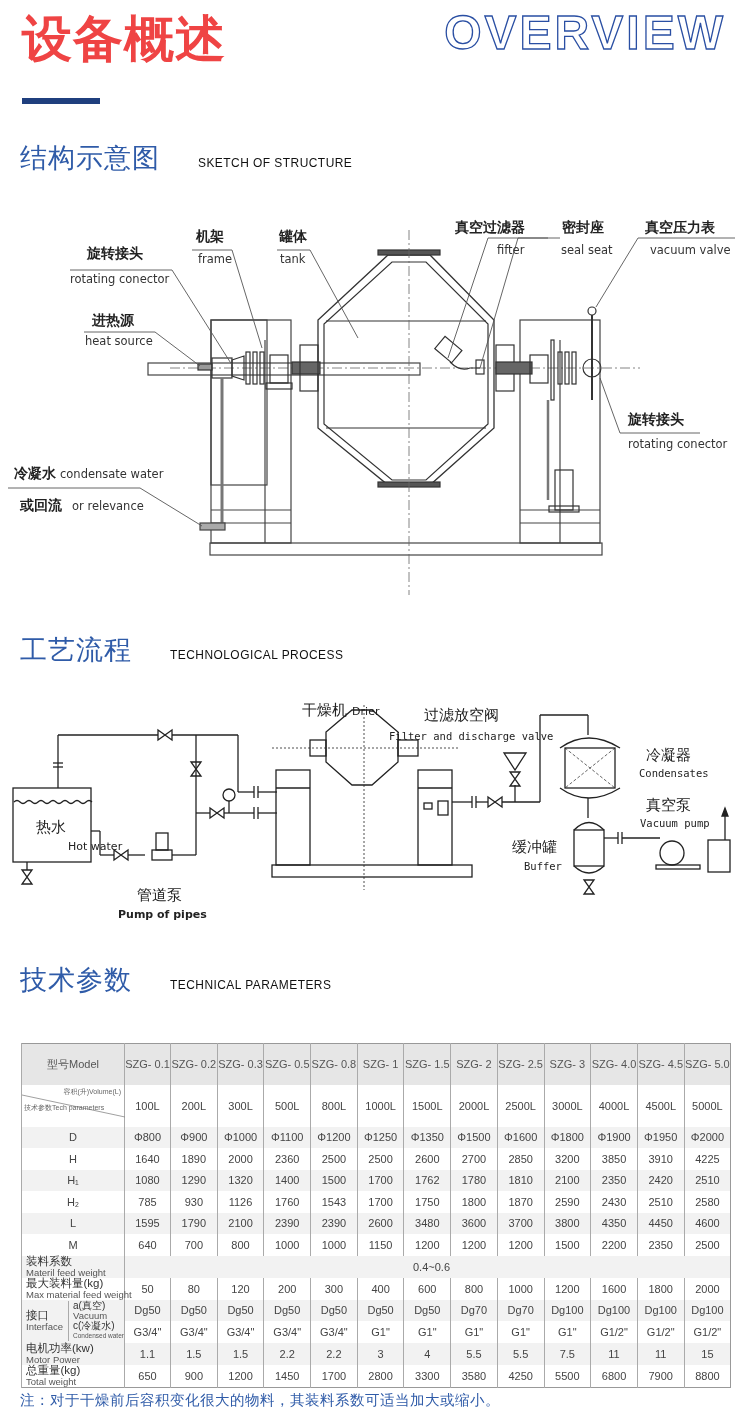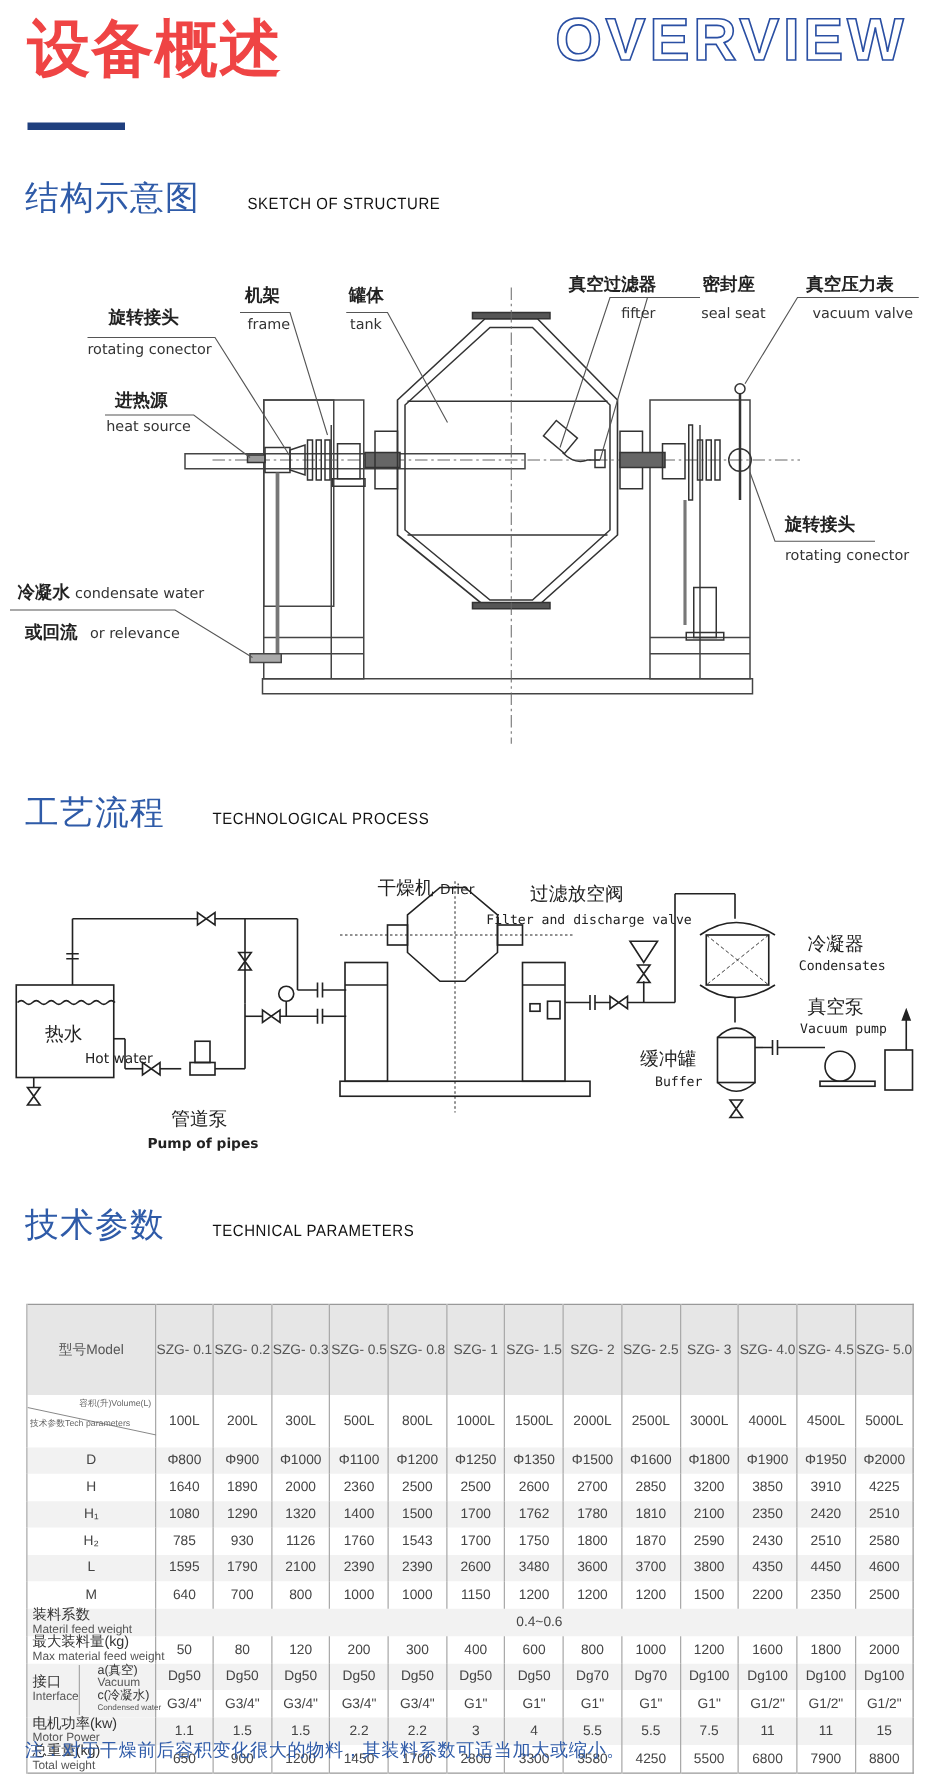--- a/index.html
+++ b/index.html
@@ -16,21 +16,21 @@
   .sec-en { font-family: "Liberation Sans", sans-serif; font-size: 13px; color: #111; margin-left: 38px; letter-spacing: 0.5px; transform: scaleX(0.92); transform-origin: left; }
 
   svg text { font-family: "DejaVu Sans", sans-serif; }
   .lbl-cn { font-size: 14px; font-weight: bold; fill: #222; }
   .lbl-en { font-size: 11.5px; fill: #333; }
 
   table.params { position: absolute; left: 21px; top: 1043px; width: 709px; border-collapse: collapse; font-family: "Liberation Sans", sans-serif; font-size: 11px; color: #444; table-layout: fixed; }
   table.params td { border-left: 1px solid #aaa; text-align: center; height: 21.5px; padding: 0; white-space: nowrap; }
   table.params tr > td:first-child { border-left: 1px solid #aaa; }
   table.params { border: 1px solid #999; }
-  table.params tr.head td { height: 72px; background: #e6e6e6; font-size: 11px; color: #555; }
+  table.params tr.head td { height: 41px; background: #e6e6e6; font-size: 11px; color: #555; }
   table.params tr.alt td { background: #f2f2f2; }
   .pname { text-align: left !important; padding-left: 4px !important; color: #333; line-height: 11px; }
   .pname .c { font-size: 11.5px; display: block; }
   .pname .e { font-size: 9.5px; display: block; color: #555; }
   .diag { position: relative; height: 42px; }
   .diag .t1 { position: absolute; right: 3px; top: 2px; font-size: 7px; color: #666; }
   .diag .t2 { position: absolute; left: 2px; bottom: 14px; font-size: 7px; color: #666; }
   .diag svg { position: absolute; left: 0; top: 0; }
   .note { position: absolute; left: 20px; top: 1391px; font-size: 14.5px; color: #2f5ba8; letter-spacing: 0.5px; }
 </style>
@@ -431,21 +431,21 @@
         <td>1800</td>
         <td>2000</td>
       </tr>
       <tr class="alt">
         <td class="pname" rowspan="2">
           <div style="display:flex;align-items:center;">
             <div style="width:42px">
               <span class="c">接口</span>
               <span class="e">Interface</span>
             </div>
-            <div style="border-left:1px solid #aaa;padding-left:14px;line-height:10px;">
+            <div style="border-left:1px solid #aaa;padding-left:4px;line-height:10px;">
               <span class="c" style="font-size:10px">a(真空)</span>
               <span class="e">Vacuum</span>
               <span class="c" style="font-size:10px">c(冷凝水)</span>
               <span class="e" style="font-size:6.5px">Condensed water</span>
             </div>
           </div>
         </td>
         <td>Dg50</td>
         <td>Dg50</td>
         <td>Dg50</td>

